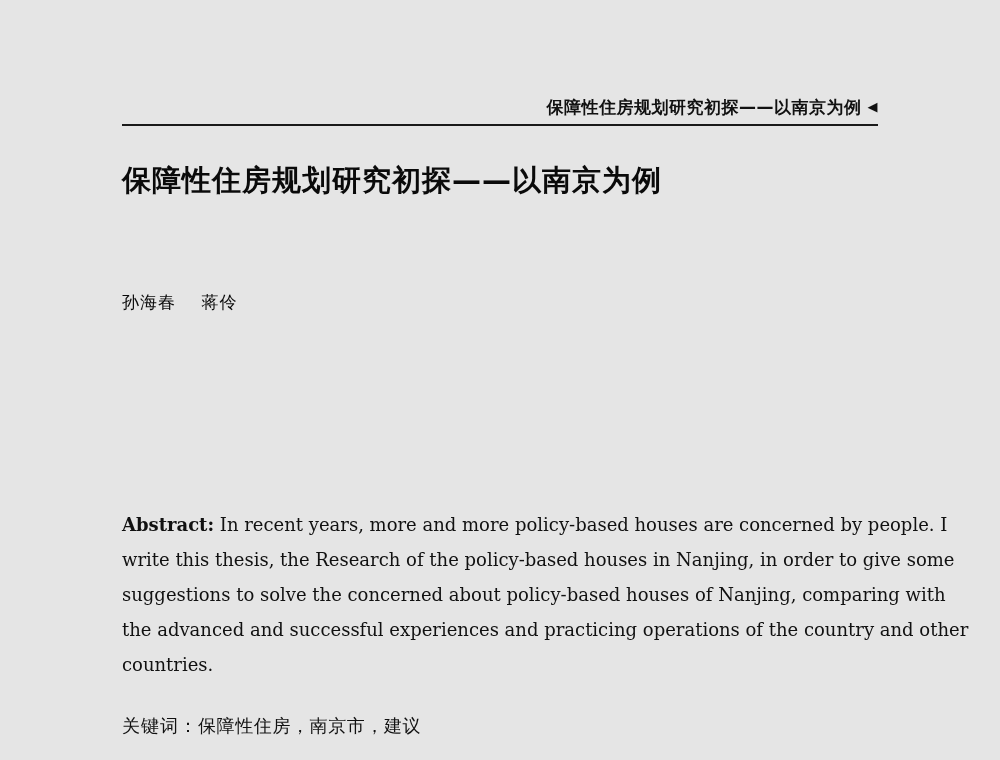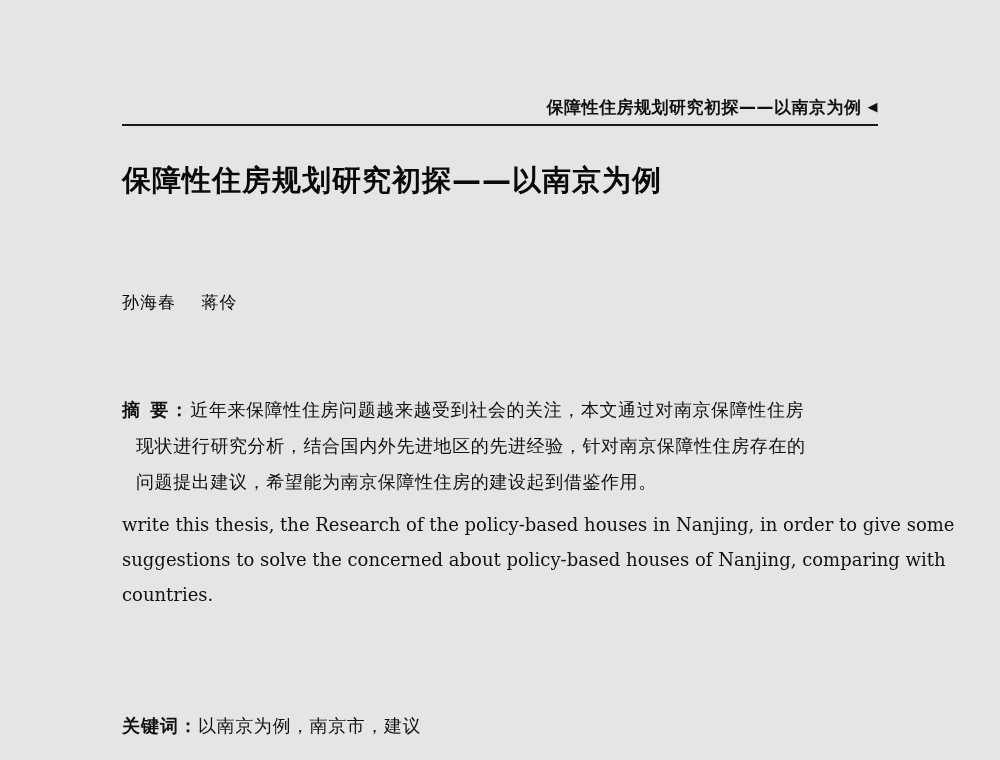--- a/index.html
+++ b/index.html
@@ -143,21 +143,21 @@
     left: 122px;
     top: 714px;
     font-family: "DejaVu Serif", "Liberation Serif", serif;
     font-size: 18px;
     letter-spacing: 0.6px;
     color: #111111;
     white-space: nowrap;
   }
   .keywords-cn .lead {
     font-family: "DejaVu Sans", "Liberation Sans", sans-serif;
-    font-weight: 700;
+    font-weight: 400;
     letter-spacing: 1px;
     margin-top: 43px;
   }
 
   
   .keywords-en-clip {
     position: absolute;
     left: 122px;
     top: 749px;
     width: 768px;
@@ -183,28 +183,25 @@
   <div class="running-header"><span>保障性住房规划研究初探——以南京为例</span><span class="marker">◀</span></div>
 
   <div class="header-rule"></div>
 
   <div class="doc-title">保障性住房规划研究初探——以南京为例</div>
 
 
   <div class="authors-cn">孙海春    蒋伶</div>
 
 
-  <div class="abstract-cn">
-    <div class="line"><span class="lead">摘 要：</span><span>近年来保障性住房问题越来越受到社会的关注，本文通过对南京保障性住房</span></div>
-    <div class="line indented"><span>现状进行研究分析，结合国内外先进地区的先进经验，针对南京保障性住房存在的</span></div>
-    <div class="line indented"><span>问题提出建议，希望能为南京保障性住房的建设起到借鉴作用。</span></div>
-  </div>
 
   <div class="abstract-en">
+    <div class="line"><span class="lead">Abstract:</span><span> In recent years, more and more policy-based houses are concerned by people. I</span></div>
     <div class="line"><span>write this thesis, the Research of the policy-based houses in Nanjing, in order to give some</span></div>
     <div class="line"><span>suggestions to solve the concerned about policy-based houses of Nanjing, comparing with</span></div>
+    <div class="line"><span>the advanced and successful experiences and practicing operations of the country and other</span></div>
     <div class="line"><span>countries.</span></div>
   </div>
 
-  <div class="keywords-cn"><span class="lead">关键词：</span><span>以南京为例，南京市，建议</span></div>
+  <div class="keywords-cn"><span class="lead">关键词：</span><span>保障性住房，南京市，建议</span></div>
 
 
 </div>
 
 </body></html>

